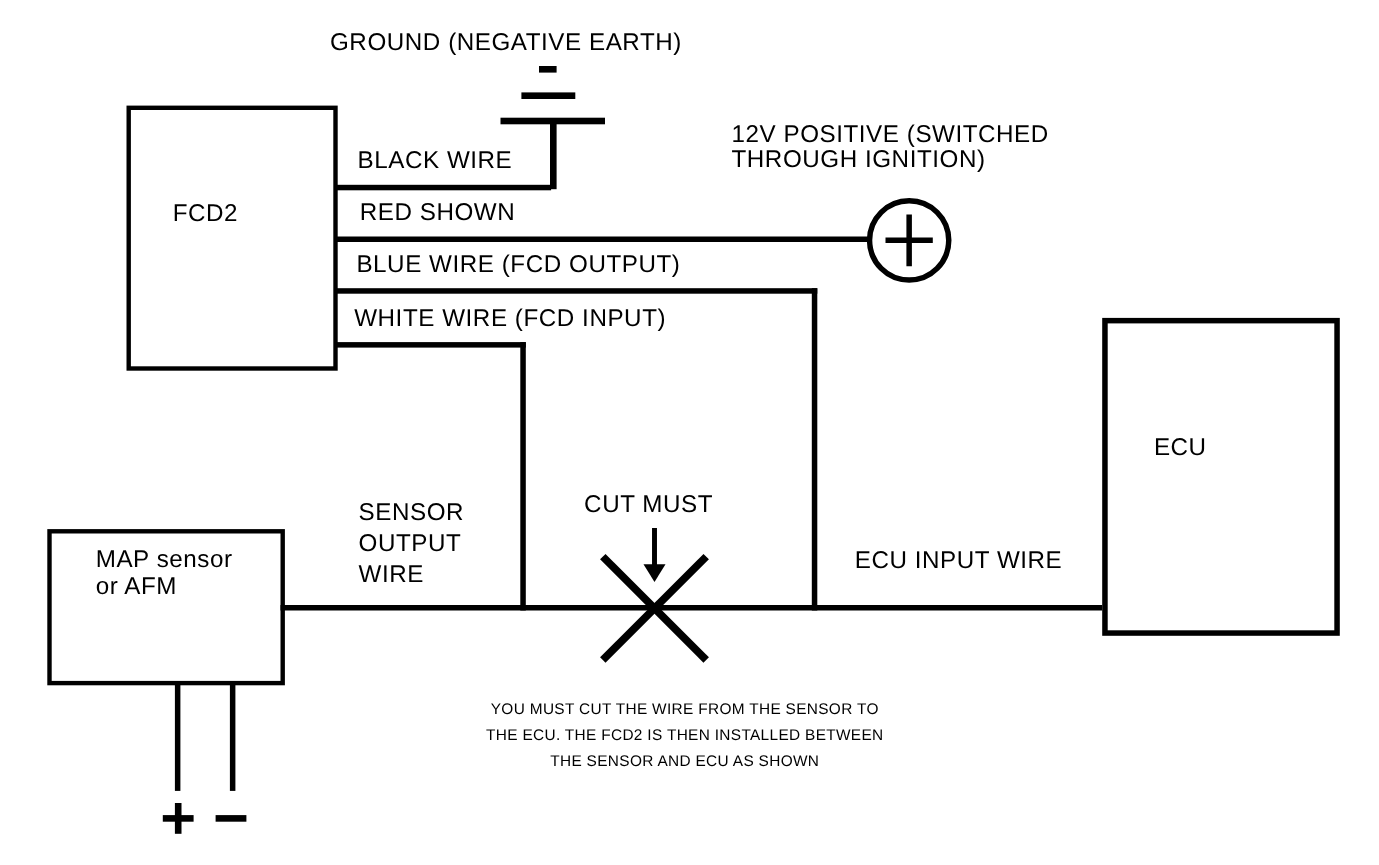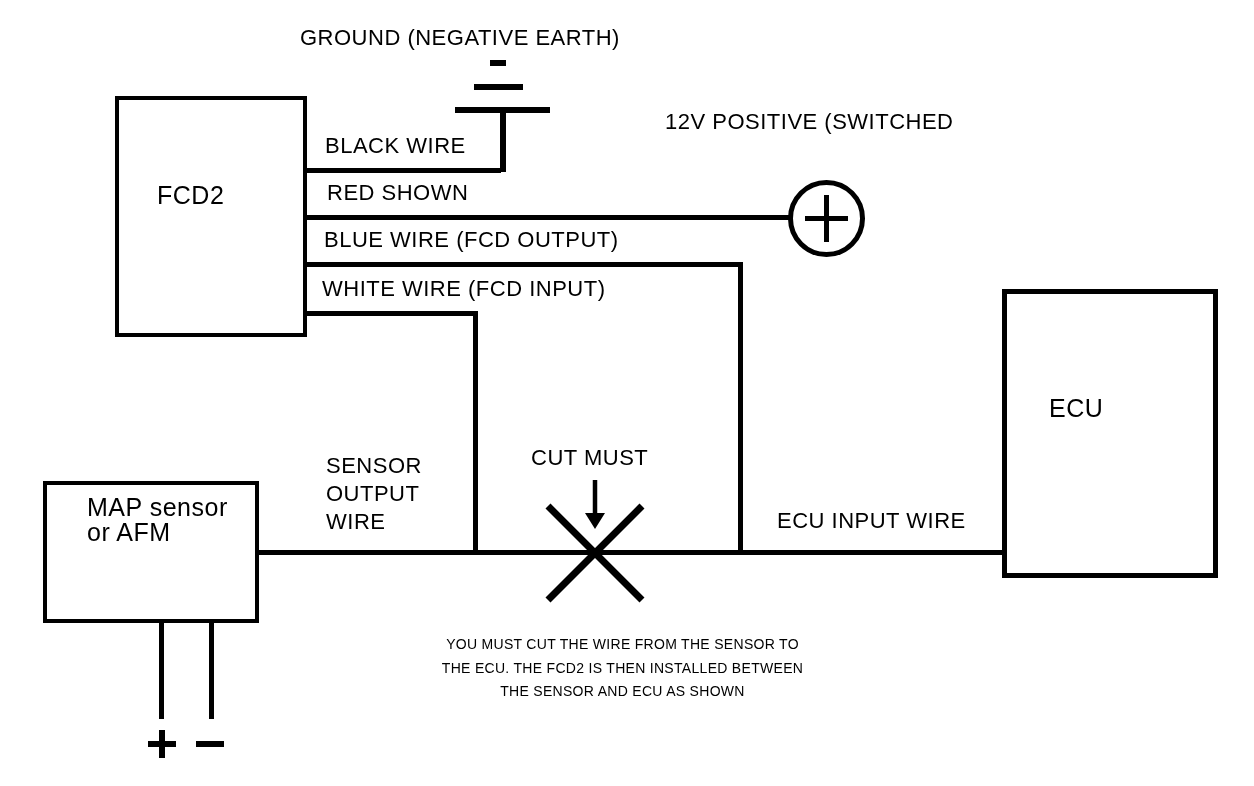--- a/index.html
+++ b/index.html
@@ -11,21 +11,21 @@
   }
   .lbl {
     position:absolute; font-size:22px; line-height:1.1;
     white-space:nowrap; color:var(--ink); letter-spacing:0.5px;
   }
   .wire { position:absolute; background:var(--ink); }
   .comp {
     position:absolute; box-sizing:border-box;
     border:4px solid var(--ink); background:var(--paper);
   }
-  .comp-lbl { position:absolute; font-size:25px; line-height:1.15; white-space:nowrap; letter-spacing:0.5px; }
+  .comp-lbl { position:absolute; font-size:22px; line-height:1.15; white-space:nowrap; letter-spacing:0.5px; }
   .bar { position:absolute; background:var(--ink); }
   svg.icon { position:absolute; display:block; }
   #note {
     position:absolute; left:340px; top:633px; width:565px;
     font-size:14px; line-height:23.5px; text-align:center; letter-spacing:0.3px;
   }
 </style>
 </head>
 <body>
 
@@ -51,20 +51,21 @@
   <div class="wire" style="left:305px; top:311px; width:173px; height:5px;"></div>
   <div class="wire" style="left:473px; top:311px; width:5px; height:244px;"></div>
 
   <div class="lbl" style="left:325px; top:134px;">BLACK WIRE</div>
   <div class="lbl" style="left:327px; top:181px;">RED SHOWN</div>
   <div class="lbl" style="left:322px; top:277px;">WHITE WIRE (FCD INPUT)</div>
   <div class="lbl" style="left:324px; top:228px;">BLUE WIRE (FCD OUTPUT)</div>
 
   <div class="lbl" style="left:665px; top:110px; line-height:23px;">
     <div>12V POSITIVE (SWITCHED</div>
+    <div>THROUGH IGNITION)</div>
   </div>
 
   <svg class="icon" style="left:787px; top:179px;" width="79" height="79" viewBox="0 0 79 79">
     <circle cx="39.5" cy="39.5" r="36" fill="#ffffff" stroke="#000000" stroke-width="5"></circle>
     <line x1="18" y1="39.5" x2="61" y2="39.5" stroke="#000000" stroke-width="5"></line>
     <line x1="39.5" y1="16" x2="39.5" y2="63" stroke="#000000" stroke-width="5"></line>
   </svg>
 
   <div class="comp" style="left:43px; top:481px; width:216px; height:142px;">
     <div class="comp-lbl" style="left:40px; top:10px; line-height:25px;">
@@ -86,21 +87,21 @@
   <svg class="icon" style="left:584px; top:480px;" width="22" height="50" viewBox="0 0 22 50">
     <line x1="11" y1="0" x2="11" y2="36" stroke="#000000" stroke-width="4.5"></line>
     <polygon points="1,33 21,33 11,49" fill="#000000"></polygon>
   </svg>
 
   <svg class="icon" style="left:544px; top:502px;" width="102" height="102" viewBox="0 0 102 102">
     <line x1="4" y1="4" x2="98" y2="98" stroke="#000000" stroke-width="7"></line>
     <line x1="98" y1="4" x2="4" y2="98" stroke="#000000" stroke-width="7"></line>
   </svg>
 
-  <div class="lbl" style="left:777px; top:509px;">ECU INPUT WIRE</div>
+  <div class="lbl" style="left:777px; top:497px;">ECU INPUT WIRE</div>
 
   <div class="comp" style="left:1002px; top:289px; width:216px; height:289px; border-width:5px;">
     <div class="comp-lbl" style="left:42px; top:100px;text-align:center;">ECU</div>
   </div>
 
   <div class="wire" style="left:159px; top:620px; width:5px; height:99px;"></div>
   <div class="wire" style="left:209px; top:620px; width:5px; height:99px;"></div>
 
   <div>
     <div class="bar" style="left:148px; top:741px; width:28px; height:6px;"></div>

